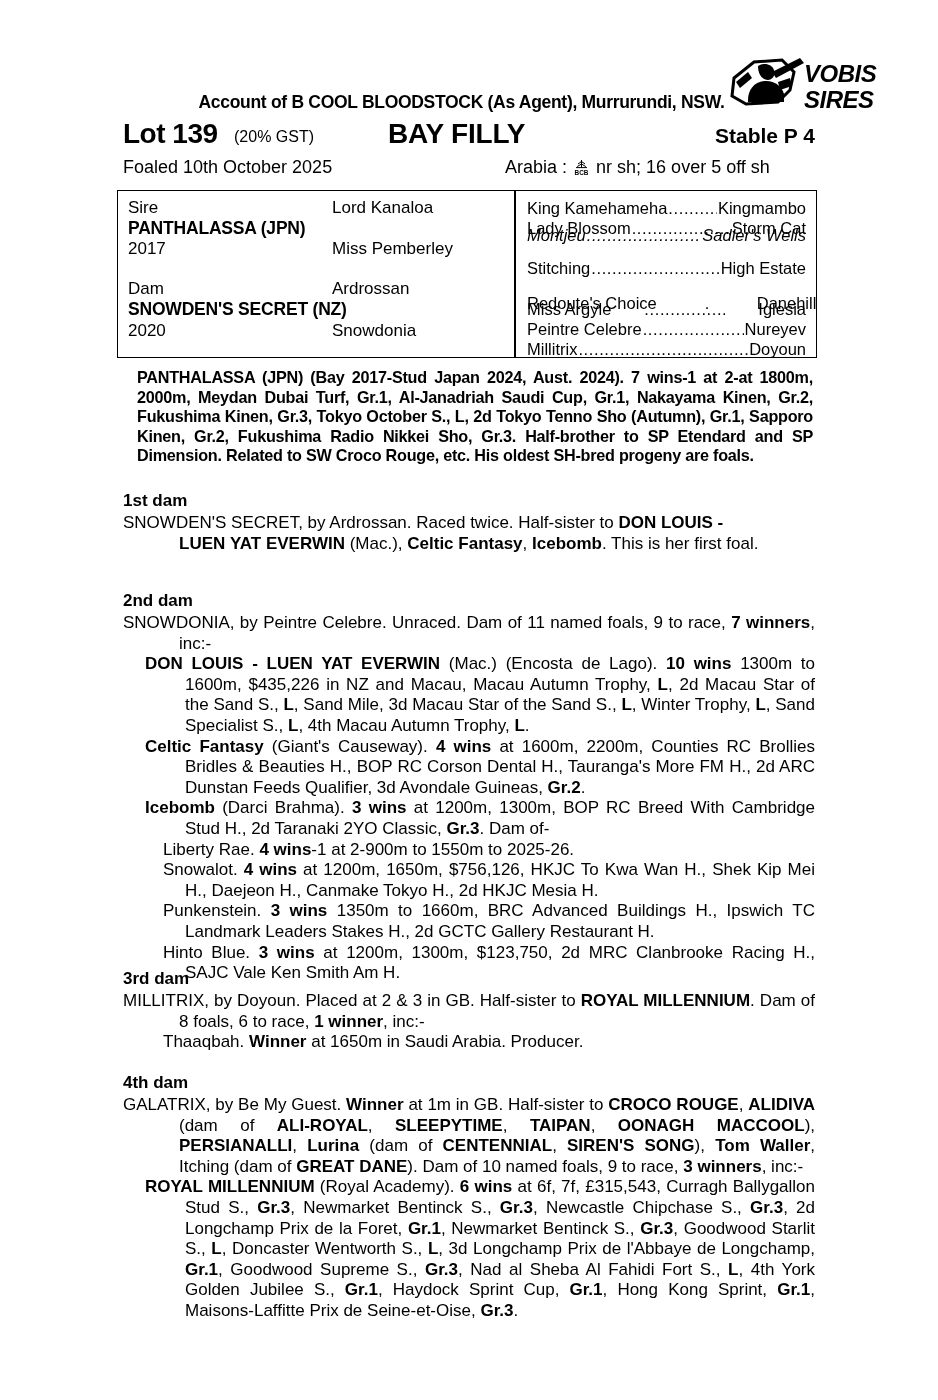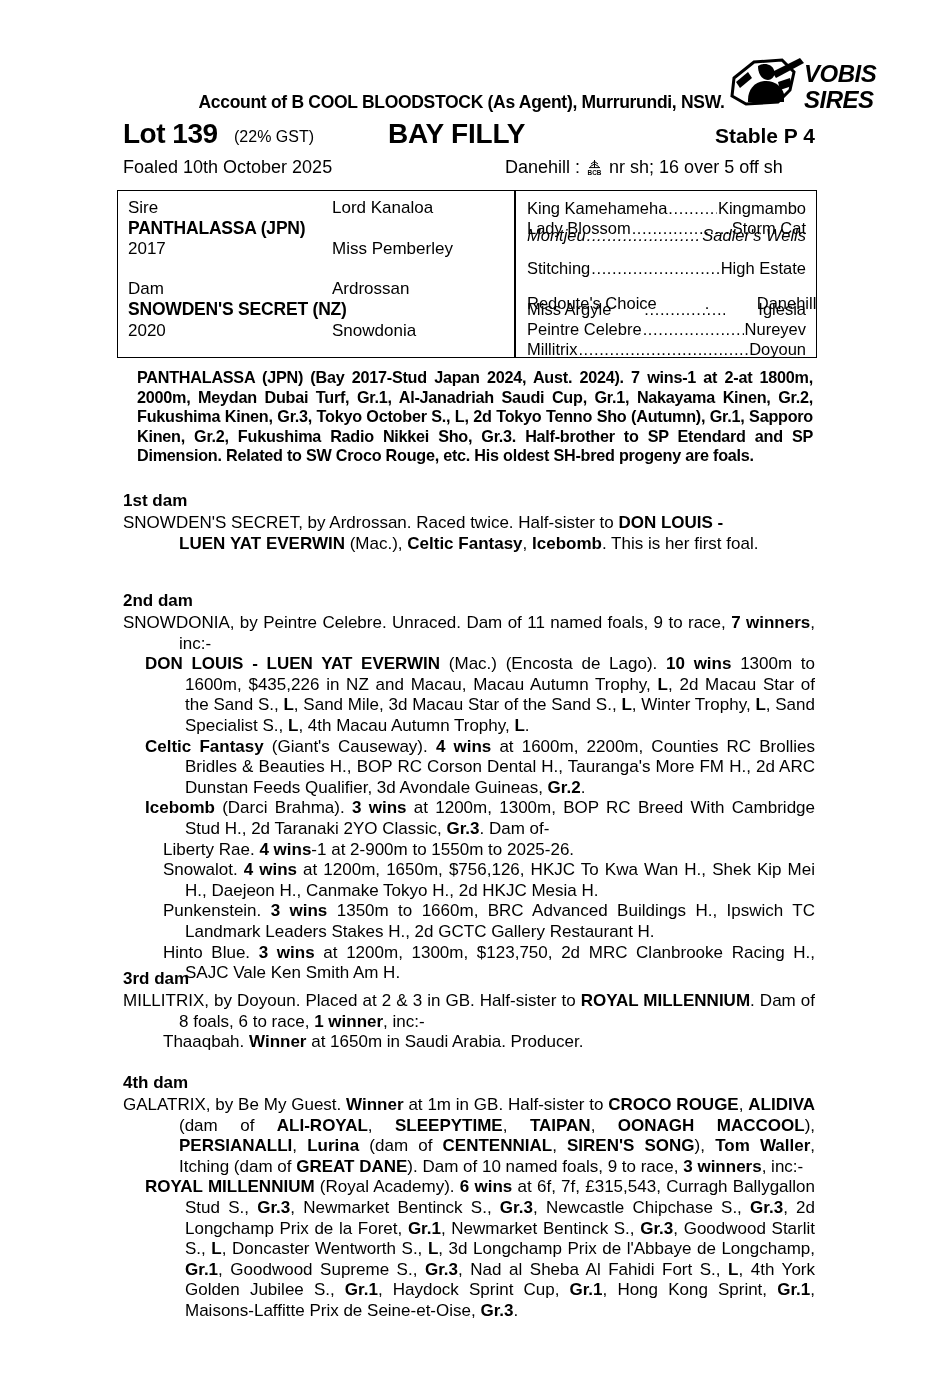--- a/index.html
+++ b/index.html
@@ -229,29 +229,29 @@
       </g>
       <g font-family="Liberation Sans, sans-serif" font-weight="bold" font-style="italic" fill="#000">
         <text x="76" y="26" font-size="24" letter-spacing="-0.5">VOBIS</text>
         <text x="76" y="52" font-size="24" letter-spacing="-0.5">SIRES</text>
       </g>
     </svg>
   </div>
 
   <div class="lot-row">
     <span class="lot-number">Lot 139</span>
-    <span class="lot-gst">(22% GST)</span>
+    <span class="lot-gst">(20% GST)</span>
     <span class="sex-colour">BAY FILLY</span>
     <span class="stable">Stable P 4</span>
   </div>
 
   <div class="subhead-row">
     <span class="foaled">Foaled 10th October 2025</span>
     <span class="branded">
-      <span>Danehill :</span>
+      <span>Arabia :</span>
       <span class="brandmark">
         <svg width="17" height="17" viewBox="0 0 17 17" xmlns="http://www.w3.org/2000/svg">
           <g stroke="#000" stroke-width="1" fill="none">
             <path d="M8.5 1 L8.5 9"></path>
             <path d="M8.5 2.5 L5 5"></path>
               <path d="M8.5 2.5 L12 5"></path>
             <path d="M8.5 5 L4.2 7.6"></path>
               <path d="M8.5 5 L12.8 7.6"></path>
             <path d="M3 8.6 L14 8.6"></path>
           </g>

